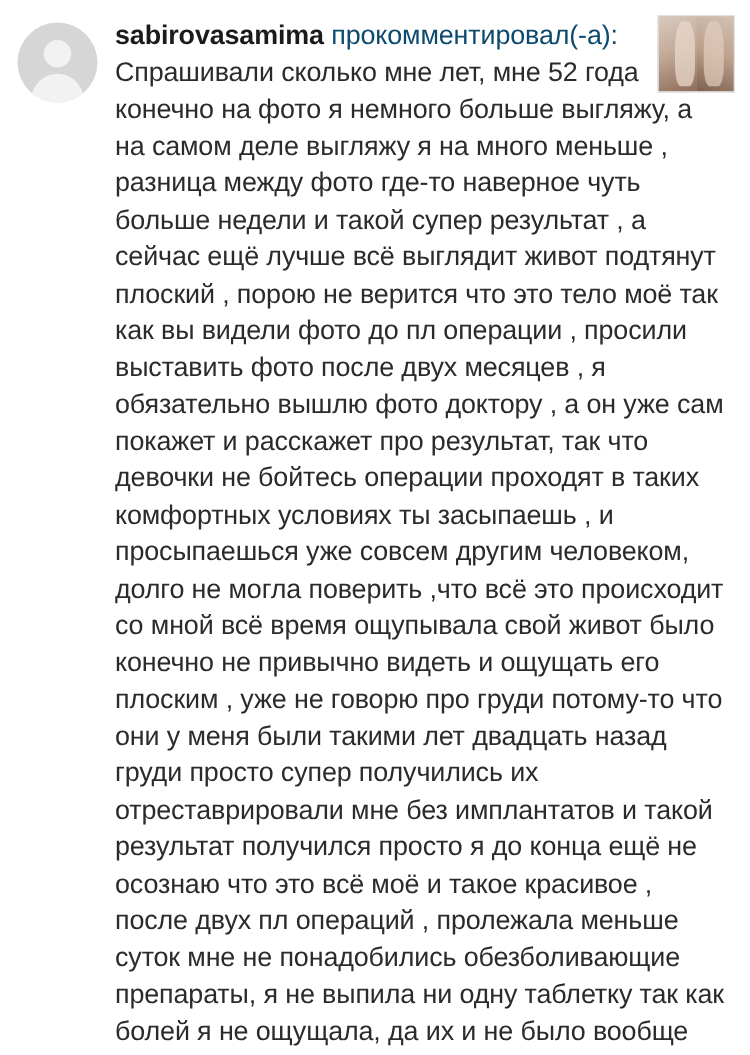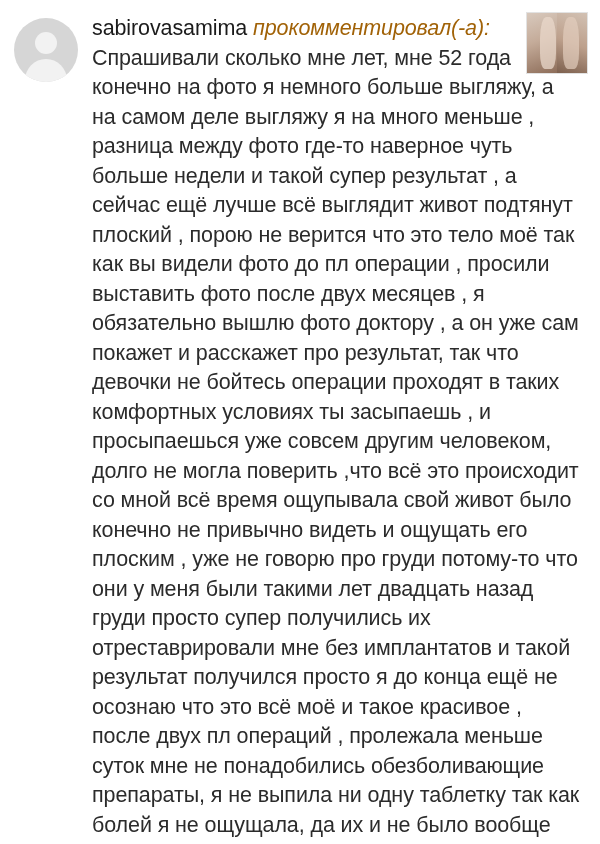--- a/index.html
+++ b/index.html
@@ -63,26 +63,25 @@
     padding-right: 4px;
   }
   .comment-text {
     font-size: 21.5px;
     line-height: 29.5px;
     color: #2b2b2b;
     letter-spacing: -0.1px;
     word-wrap: break-word;
   }
   .username {
-    font-weight: normal;
+    font-weight: bold;
     color: #1b1b1b;
   }
   .action-word {
-    color: #a16207;
-    font-style: italic;
+    color: #0c4a6e;
   }
   .thumb {
     position: absolute;
     right: 12px;
     top: 12px;
     width: 62px;
     height: 62px;
     background: #cfc3ba;
     overflow: hidden;
     border: 1px solid #e2e2e2;

